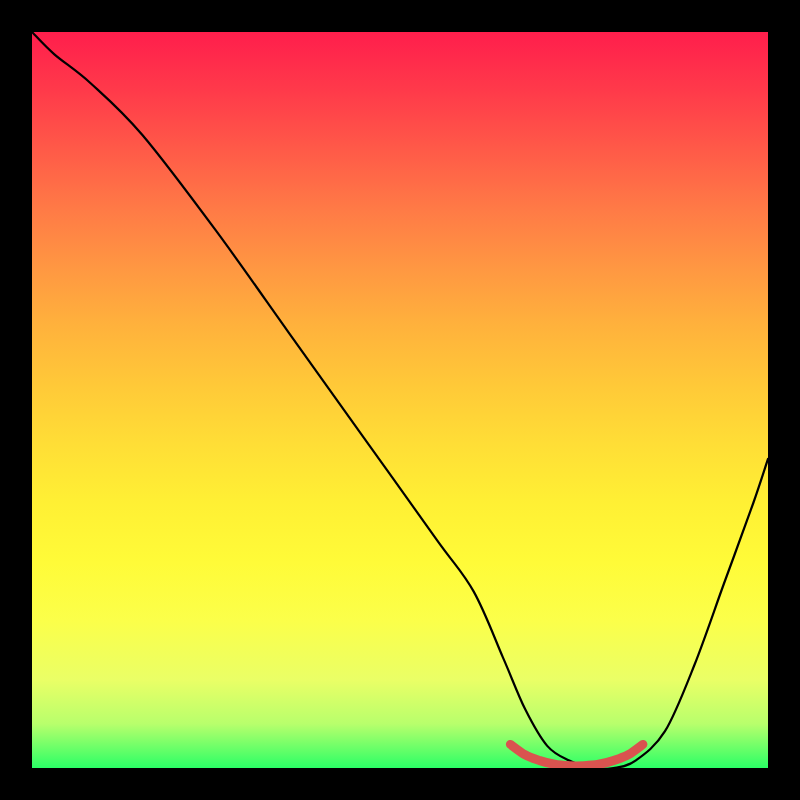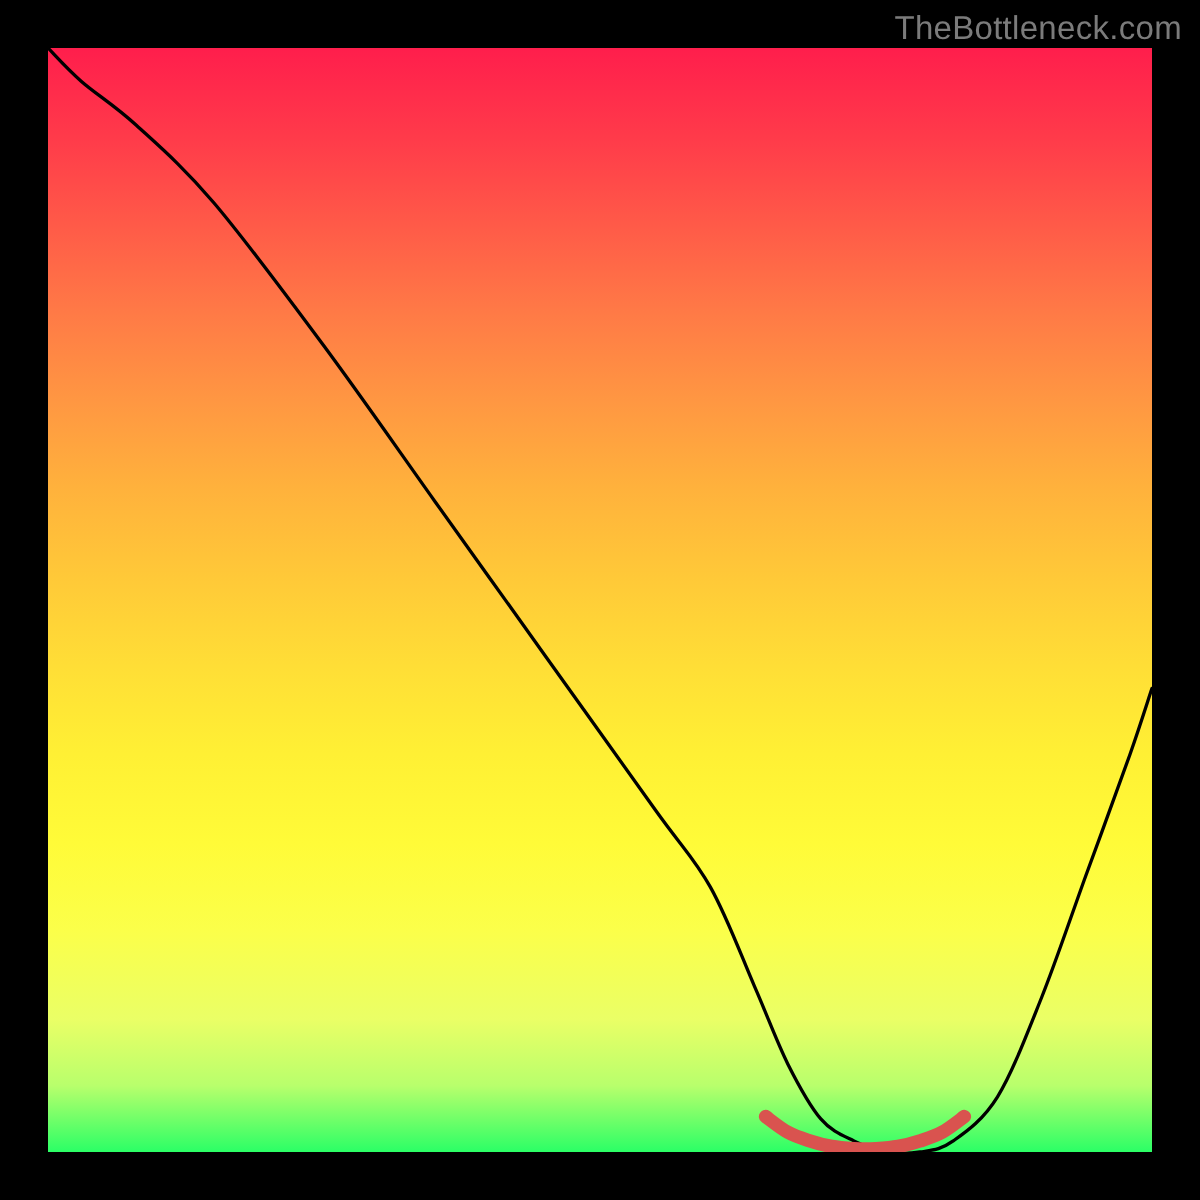--- a/index.html
+++ b/index.html
@@ -57,21 +57,20 @@
     top: 0;
     width: 736px;
     height: 736px;
   }
 </style>
 </head>
 <body>
 
 <div class="frame">
 
-  <div class="watermark">TheBottleneck.com</div>
 
   <div class="plot">
     <svg class="curve" viewBox="0 0 736 736" preserveAspectRatio="none">
       <path id="curve-path" fill="none" stroke="#000" stroke-width="2.2" stroke-linecap="round" stroke-linejoin="round" d="M 0.0 0.0 C 3.7 3.7, 12.3 13.5, 22.1 22.1 C 31.9 30.7, 44.2 38.0, 58.9 51.5 C 73.6 65.0, 89.5 78.5, 110.4 103.0 C 131.3 127.6, 159.5 165.6, 184.0 198.7 C 208.5 231.8, 233.1 267.4, 257.6 301.8 C 282.1 336.1, 306.7 370.5, 331.2 404.8 C 355.7 439.1, 386.4 482.1, 404.8 507.8 C 423.2 533.6, 430.6 539.7, 441.6 559.4 C 452.6 579.0, 462.5 606.0, 471.0 625.6 C 479.6 645.2, 485.8 662.4, 493.1 677.1 C 500.5 691.8, 507.8 705.3, 515.2 713.9 C 522.6 722.5, 529.9 725.0, 537.3 728.6 C 544.6 732.3, 552.0 734.8, 559.4 736.0 C 566.7 737.2, 574.1 737.2, 581.4 736.0 C 588.8 734.8, 594.9 734.8, 603.5 728.6 C 612.1 722.5, 623.1 715.1, 633.0 699.2 C 642.8 683.3, 652.6 657.5, 662.4 633.0 C 672.2 608.4, 682.0 579.0, 691.8 552.0 C 701.7 525.0, 713.9 491.9, 721.3 471.0 C 728.6 450.2, 733.5 434.2, 736.0 426.9 "></path>
       <path id="optimal-path" fill="none" stroke="#d9534f" stroke-width="9" stroke-linecap="round" stroke-linejoin="round" d="M 478.4 712.4 C 480.9 714.2, 488.2 720.1, 493.1 722.8 C 498.0 725.5, 502.9 727.0, 507.8 728.6 C 512.7 730.2, 517.7 731.5, 522.6 732.3 C 527.5 733.2, 532.4 733.5, 537.3 733.8 C 542.2 734.0, 547.1 734.0, 552.0 733.8 C 556.9 733.5, 561.8 733.2, 566.7 732.3 C 571.6 731.5, 576.5 730.2, 581.4 728.6 C 586.3 727.0, 591.3 725.5, 596.2 722.8 C 601.1 720.1, 608.4 714.2, 610.9 712.4 "></path>
     </svg>
   </div>
 
 </div>
 

